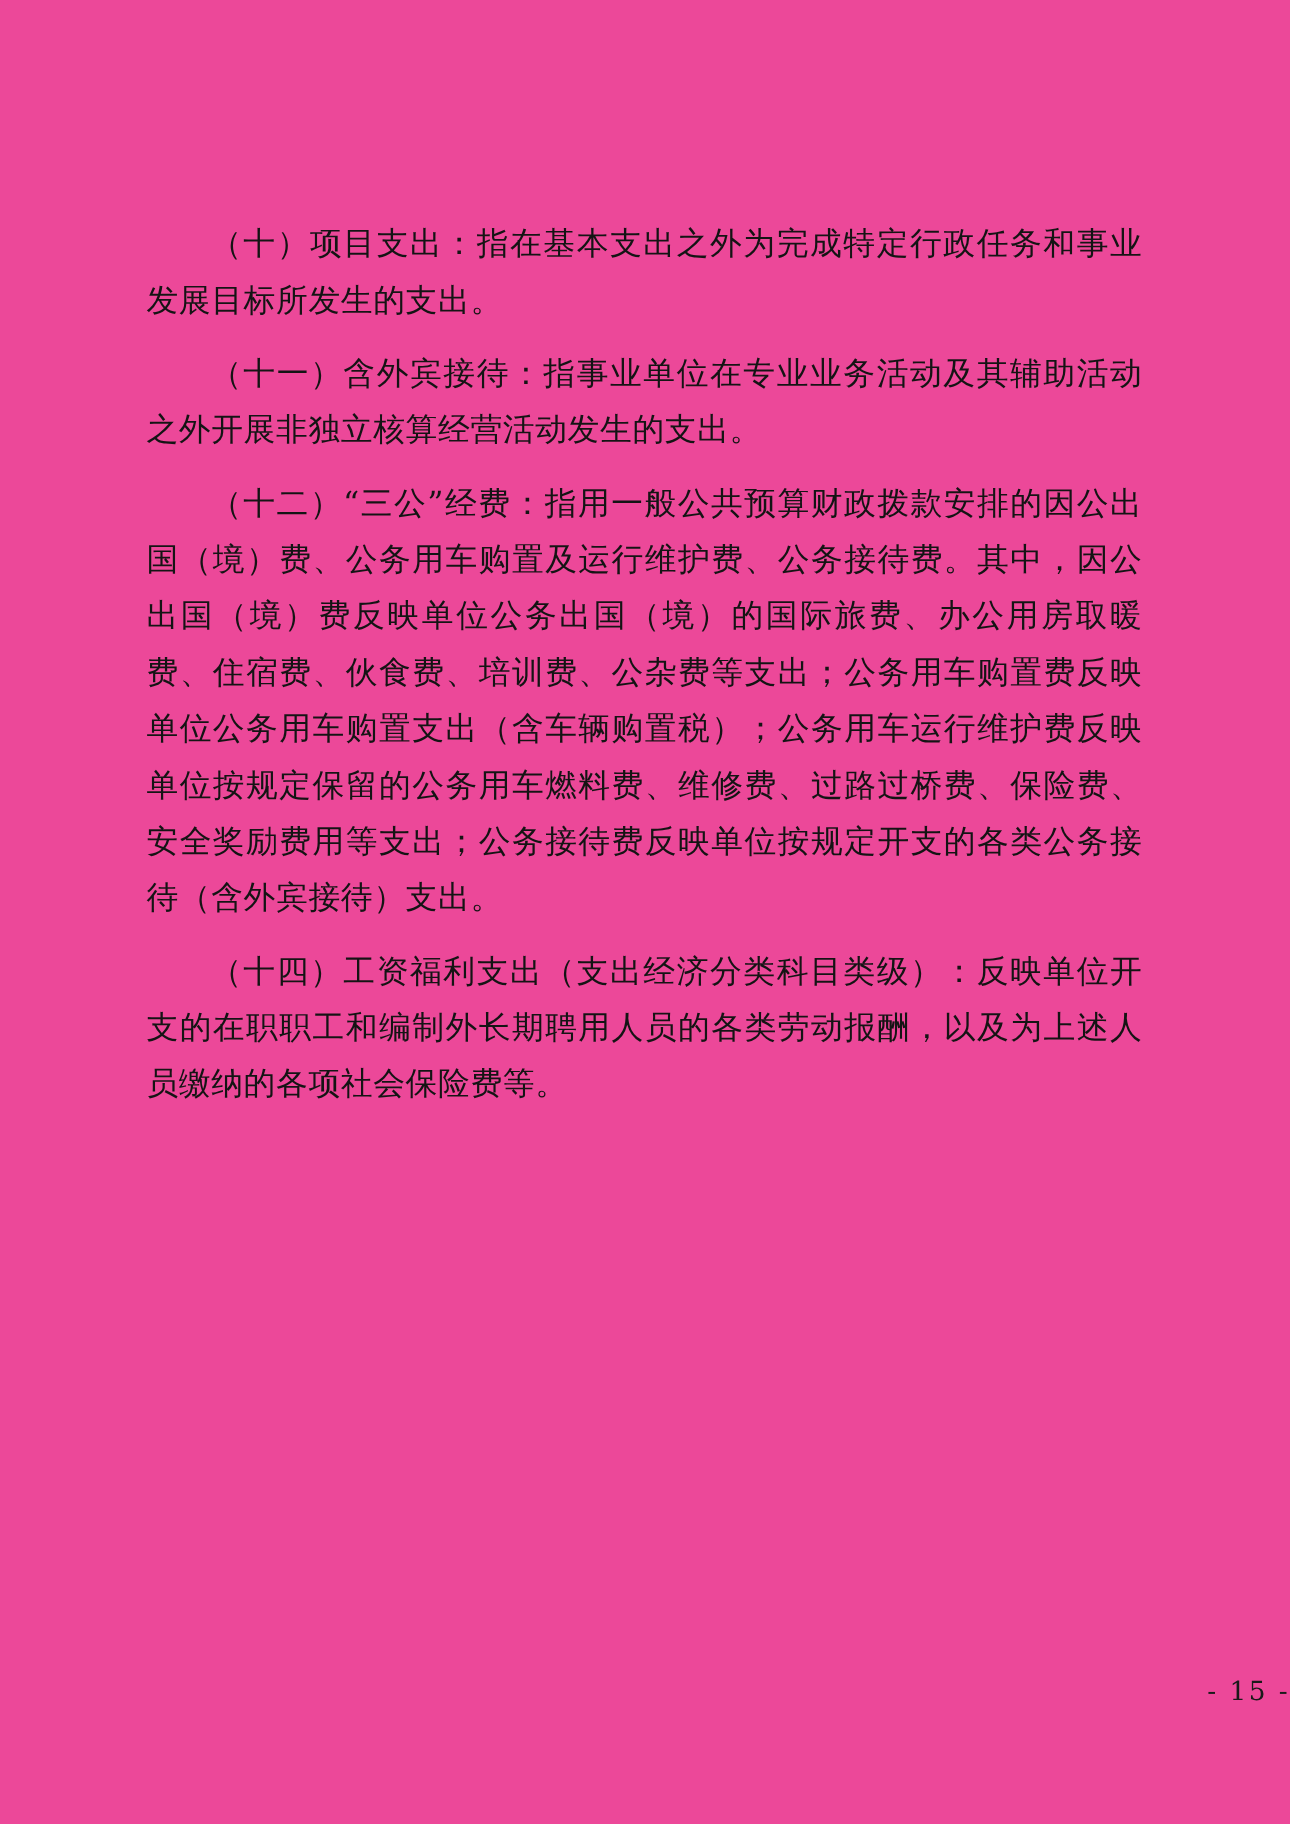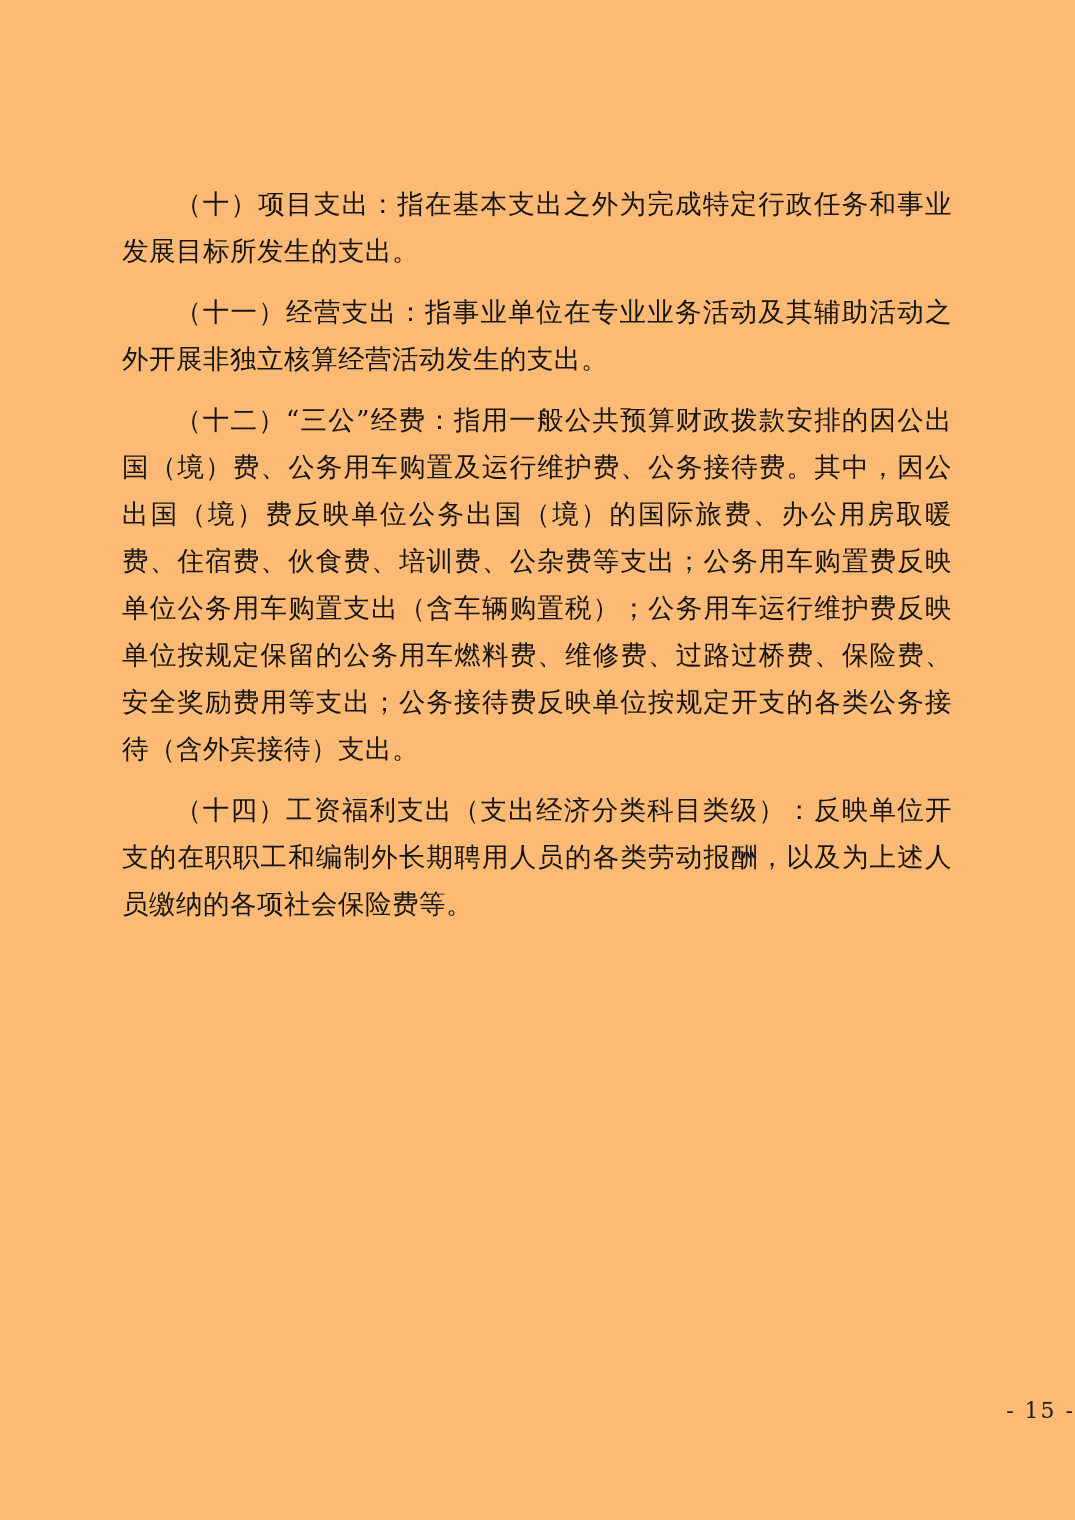--- a/index.html
+++ b/index.html
@@ -14,21 +14,21 @@
     font-family: "DejaVu Serif", "Liberation Serif", serif;
     color: #111111;
     overflow: hidden;
   }
   .page {
     position: absolute;
     left: 0;
     top: 0;
     width: 1075px;
     height: 1520px;
-    background: #fdba74;
+    background: #ec4899;
   }
   .content {
     position: absolute;
     left: 122px;
     top: 180px;
     width: 830px;
   }
   .para {
     margin: 0 0 14px 0;
     font-size: 26.5px;
@@ -54,18 +54,18 @@
     color: #1a1a1a;
     font-family: "DejaVu Serif", "Liberation Serif", serif;
   }
 </style>
 </head>
 <body>
 
 <div class="page">
   <div class="content">
     <p class="para">（十）项目支出：指在基本支出之外为完成特定行政任务和事业发展目标所发生的支出。</p>
-    <p class="para">（十一）经营支出：指事业单位在专业业务活动及其辅助活动之外开展非独立核算经营活动发生的支出。</p>
+    <p class="para">（十一）含外宾接待：指事业单位在专业业务活动及其辅助活动之外开展非独立核算经营活动发生的支出。</p>
     <p class="para">（十二）“三公”经费：指用一般公共预算财政拨款安排的因公出国（境）费、公务用车购置及运行维护费、公务接待费。其中，因公出国（境）费反映单位公务出国（境）的国际旅费、办公用房取暖费、住宿费、伙食费、培训费、公杂费等支出；公务用车购置费反映单位公务用车购置支出（含车辆购置税）；公务用车运行维护费反映单位按规定保留的公务用车燃料费、维修费、过路过桥费、保险费、安全奖励费用等支出；公务接待费反映单位按规定开支的各类公务接待（含外宾接待）支出。</p>
     <p class="para">（十四）工资福利支出（支出经济分类科目类级）：反映单位开支的在职职工和编制外长期聘用人员的各类劳动报酬，以及为上述人员缴纳的各项社会保险费等。</p>
   </div>
   <div class="footer">- 15 -</div>
 </div>
 
 </body></html>

